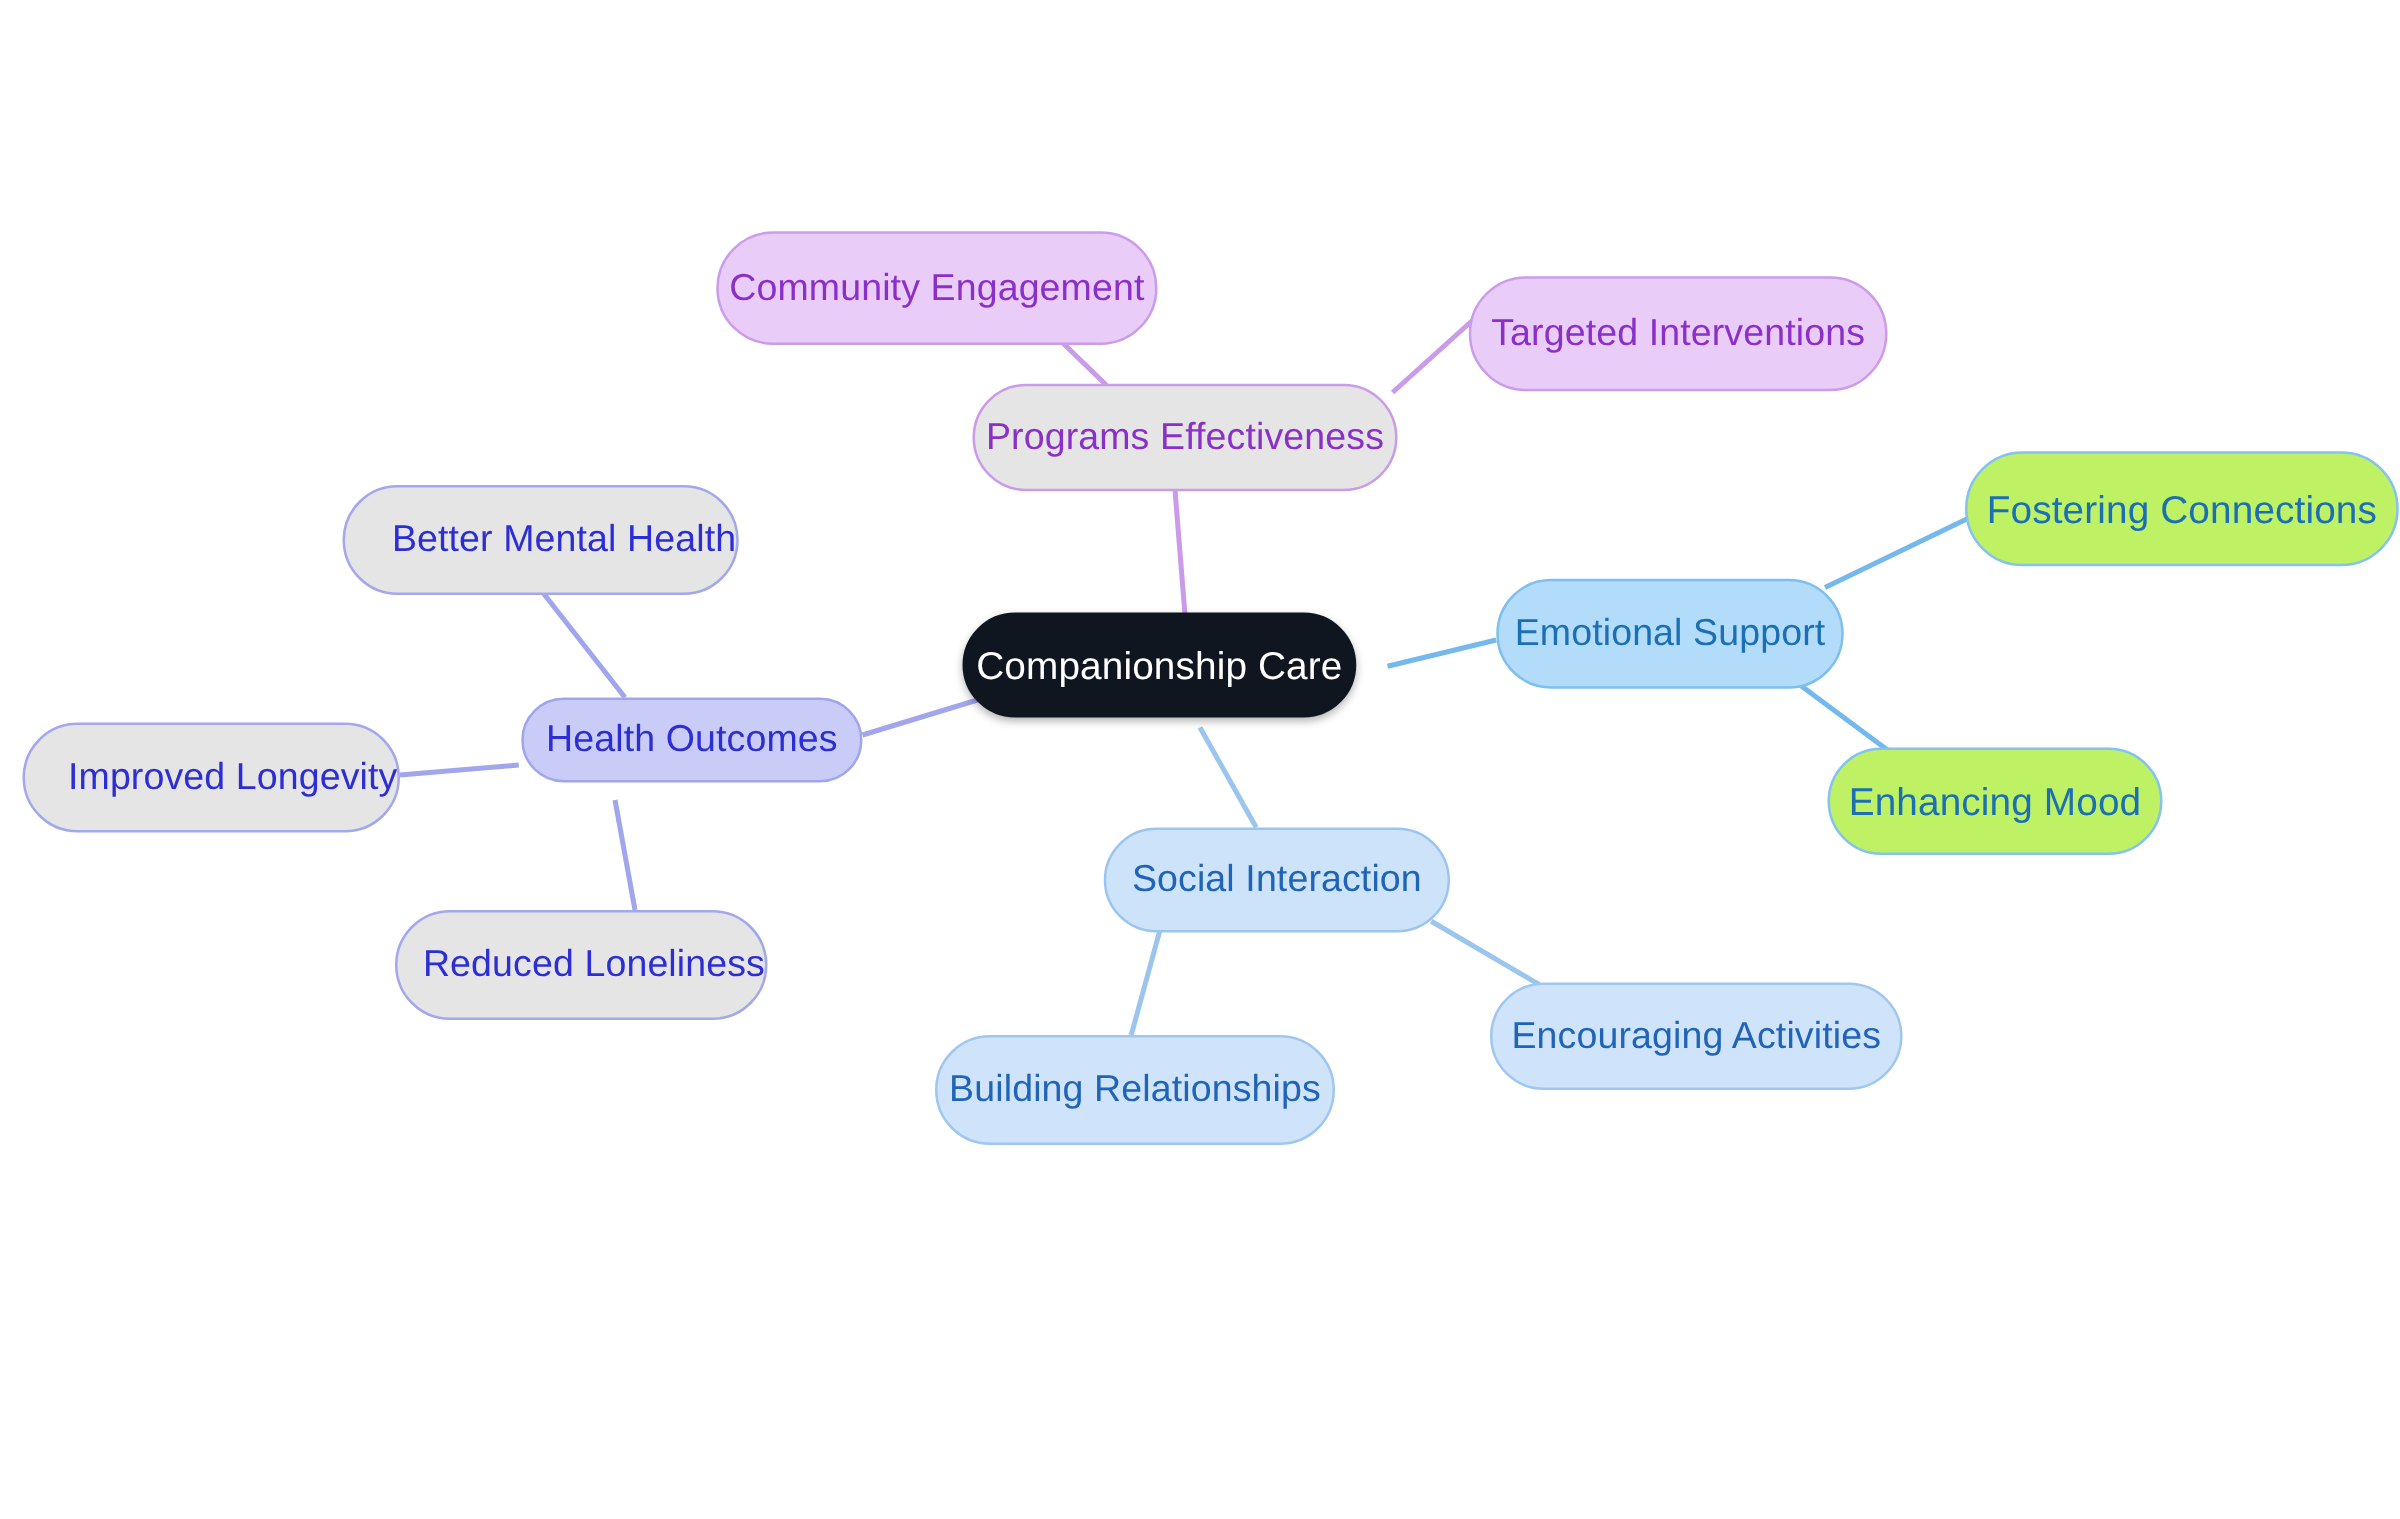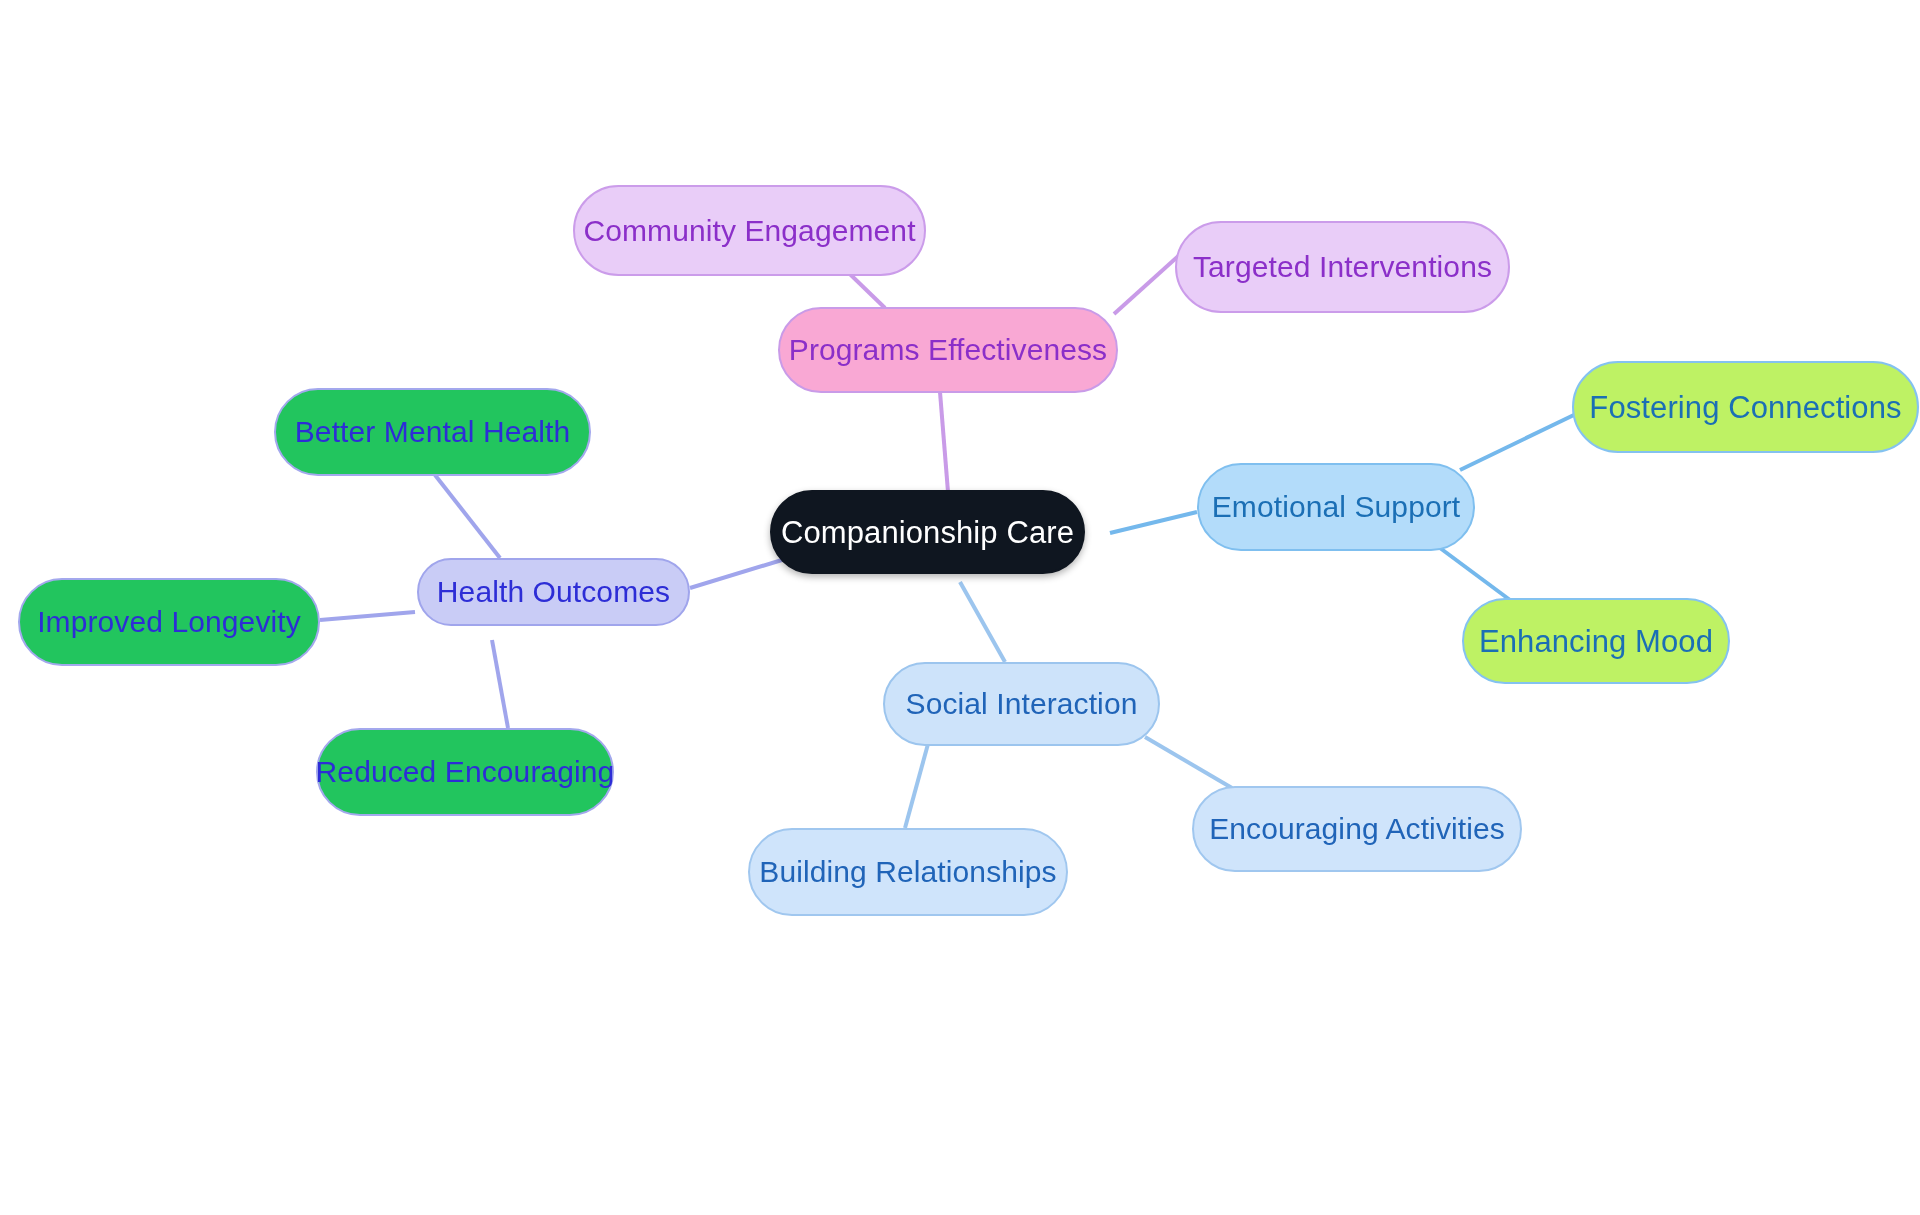--- a/index.html
+++ b/index.html
@@ -46,21 +46,21 @@
   .n-root {
     background: #0F1620;
     border-color: #0F1620;
     color: #ffffff;
     font-size: 31px;
     box-shadow: 0 3px 7px rgba(0,0,0,0.30);
   }
 
   
   .n-purple {
-    background: #f9a8d4;
+    background: #e5e5e5;
     border-color: #C99BE8;
     color: #8B2FC9;
     font-size: 30px;
   }
   .n-purple-child {
     background: #E9CDF8;
     border-color: #CB9CEA;
     color: #8B2FC9;
     font-size: 30px;
   }
@@ -95,24 +95,25 @@
   }
 
   
   .n-lav {
     background: #C9CCF6;
     border-color: #A0A5EC;
     color: #2D2DD6;
     font-size: 30px;
   }
   .n-lav-child {
-    background: #22c55e;
+    background: #e5e5e5;
     border-color: #A3A8ED;
     color: #2D2DD6;
     font-size: 30px;
+    justify-content: flex-end;
   }
 
   
   #logo {
     position: absolute;
     left: 1418px;
     top: 1090px;
     width: 480px;
     height: 118px;
   }
@@ -226,17 +227,17 @@
 
   <div class="node n-lav-child" style="left:274px; top:388px; width:317px; height:88px;">
     <span class="node-label">Better Mental Health</span>
   </div>
 
   <div class="node n-lav-child" style="left:18px; top:578px; width:302px; height:88px;">
     <span class="node-label">Improved Longevity</span>
   </div>
 
   <div class="node n-lav-child" style="left:316px; top:728px; width:298px; height:88px;">
-    <span class="node-label">Reduced Encouraging</span>
+    <span class="node-label">Reduced Loneliness</span>
   </div>
 
 
 </div>
 
 </body></html>

